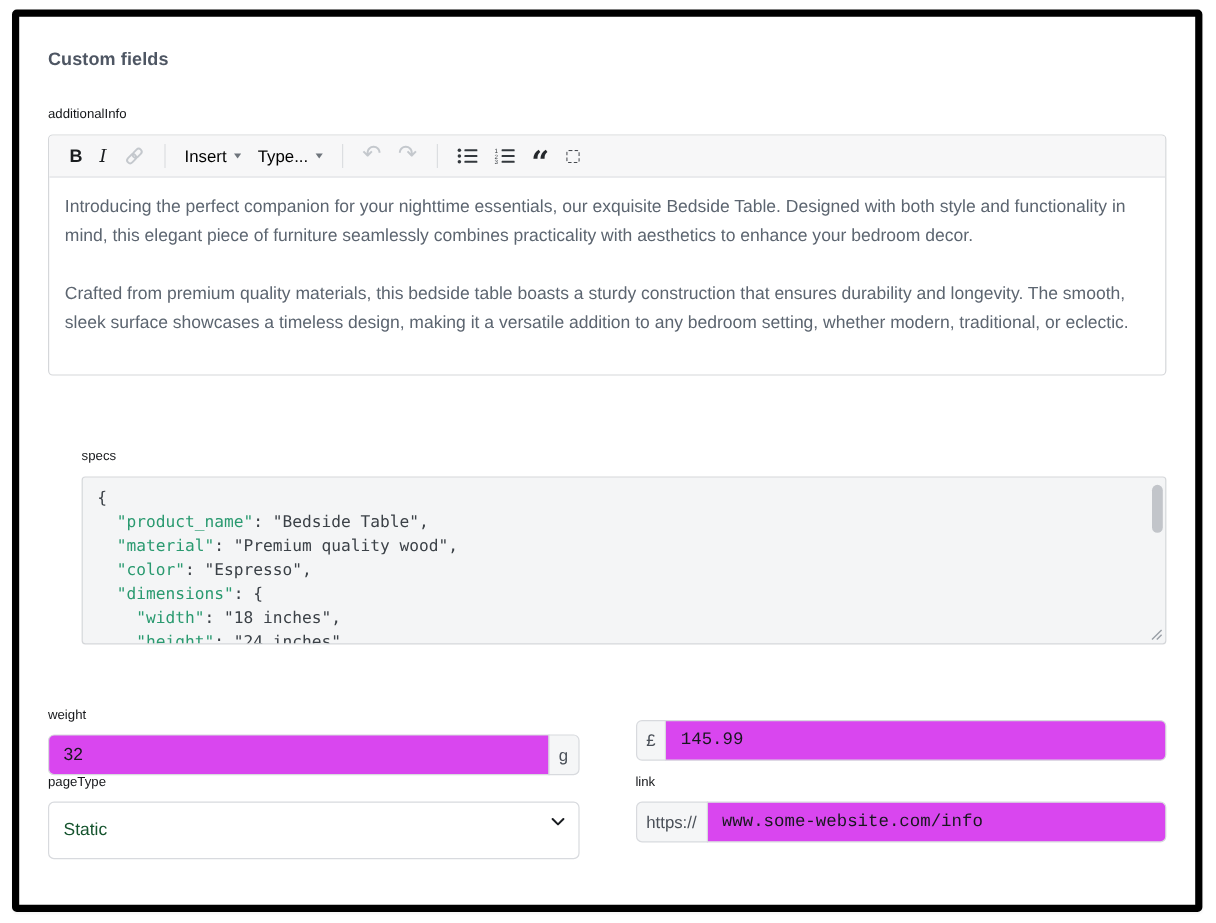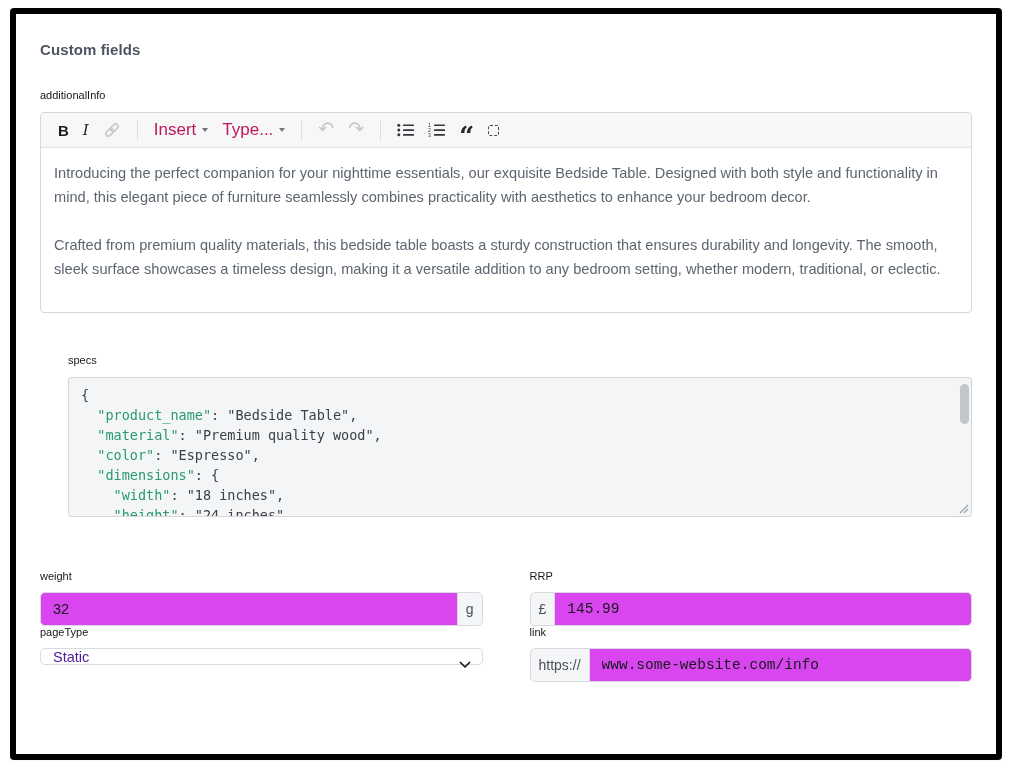--- a/index.html
+++ b/index.html
@@ -29,21 +29,21 @@
     color: #4e5663;
     letter-spacing: .1px;
   }
   .field-label {
     display: block;
     margin: 0;
     font-size: 11px;
     color: #15171a;
   }
   .mt-section { margin-top: 31px; }
-  .mt-section2 { margin-top: 41px; padding-left: 28px; }
+  .mt-section2 { margin-top: 61px; padding-left: 28px; }
   .mt-row1 { margin-top: 53px; }
   .mt-row2 { }
 
   
   .rte {
     margin-top: 11px;
     border: 1px solid #d5d7da;
     border-radius: 4px;
     overflow: hidden;
     background: #fff;
@@ -63,21 +63,21 @@
     height: 28px;
     display: flex;
     align-items: center;
     justify-content: center;
     cursor: pointer;
     font-family: "Liberation Sans", sans-serif;
   }
   .tb-bold { font-weight: bold; font-size: 15px; color: #1a1d20; }
   .tb-italic { font-family: "DejaVu Serif", serif; font-style: italic; font-size: 15px; color: #1a1d20; }
   .tb-sep { width: 1px; height: 20px; background: #dcdee1; margin: 0 9px; flex: 0 0 auto; }
-  .tb-dd { gap: 6px; font-size: 17px; color: #be185d; }
+  .tb-dd { gap: 6px; font-size: 14px; color: #000000; }
   .caret {
     width: 0; height: 0;
     border-left: 3.5px solid transparent;
     border-right: 3.5px solid transparent;
     border-top: 4.5px solid #6f757c;
   }
   .tb-arrow { font-size: 19px; color: #c4c8cd; line-height: 1; padding-bottom: 3px; }
   .tb-quote {
     font-family: "DejaVu Serif", serif;
     font-weight: bold;
@@ -176,27 +176,27 @@
     font-size: 14px;
     color: #4a5058;
     flex: 0 0 auto;
   }
   .addon-right { border-radius: 0 5px 5px 0; margin-left: -1px; }
   .addon-left  { border-radius: 5px 0 0 5px; z-index: 1; }
   .select-wrap { position: relative; margin-top: 10px; height: 34px; }
   .select-input {
     -webkit-appearance: none;
     appearance: none;
-    width: 100%; height: 17px;
+    width: 100%; height: 48px;
     border: 1px solid #d8dade;
     border-radius: 5px;
     padding: 0 30px 0 12px;
     font-family: "Liberation Sans", sans-serif;
     font-size: 14.5px;
-    color: #4c1d95;
+    color: #14532d;
     background: #fff;
     cursor: pointer;
     outline: none;
   }
   .select-chevron {
     position: absolute;
     right: 12px; top: 13px;
     pointer-events: none;
   }
   .icon-svg { display: block; }
@@ -288,21 +288,20 @@
 
   <div class="row mt-row1">
     <div>
       <label class="field-label">weight</label>
       <div class="input-group">
         <input class="text-input has-right" type="text" value="32" style="">
         <span class="addon addon-right">g</span>
       </div>
     </div>
     <div>
-      <label class="field-label">RRP</label>
       <div class="input-group">
         <span class="addon addon-left">£</span>
         <input class="text-input has-left" type="text" value="145.99" style="">
       </div>
     </div>
   </div>
 
   <div class="row mt-row2">
     <div>
       <label class="field-label">pageType</label>

